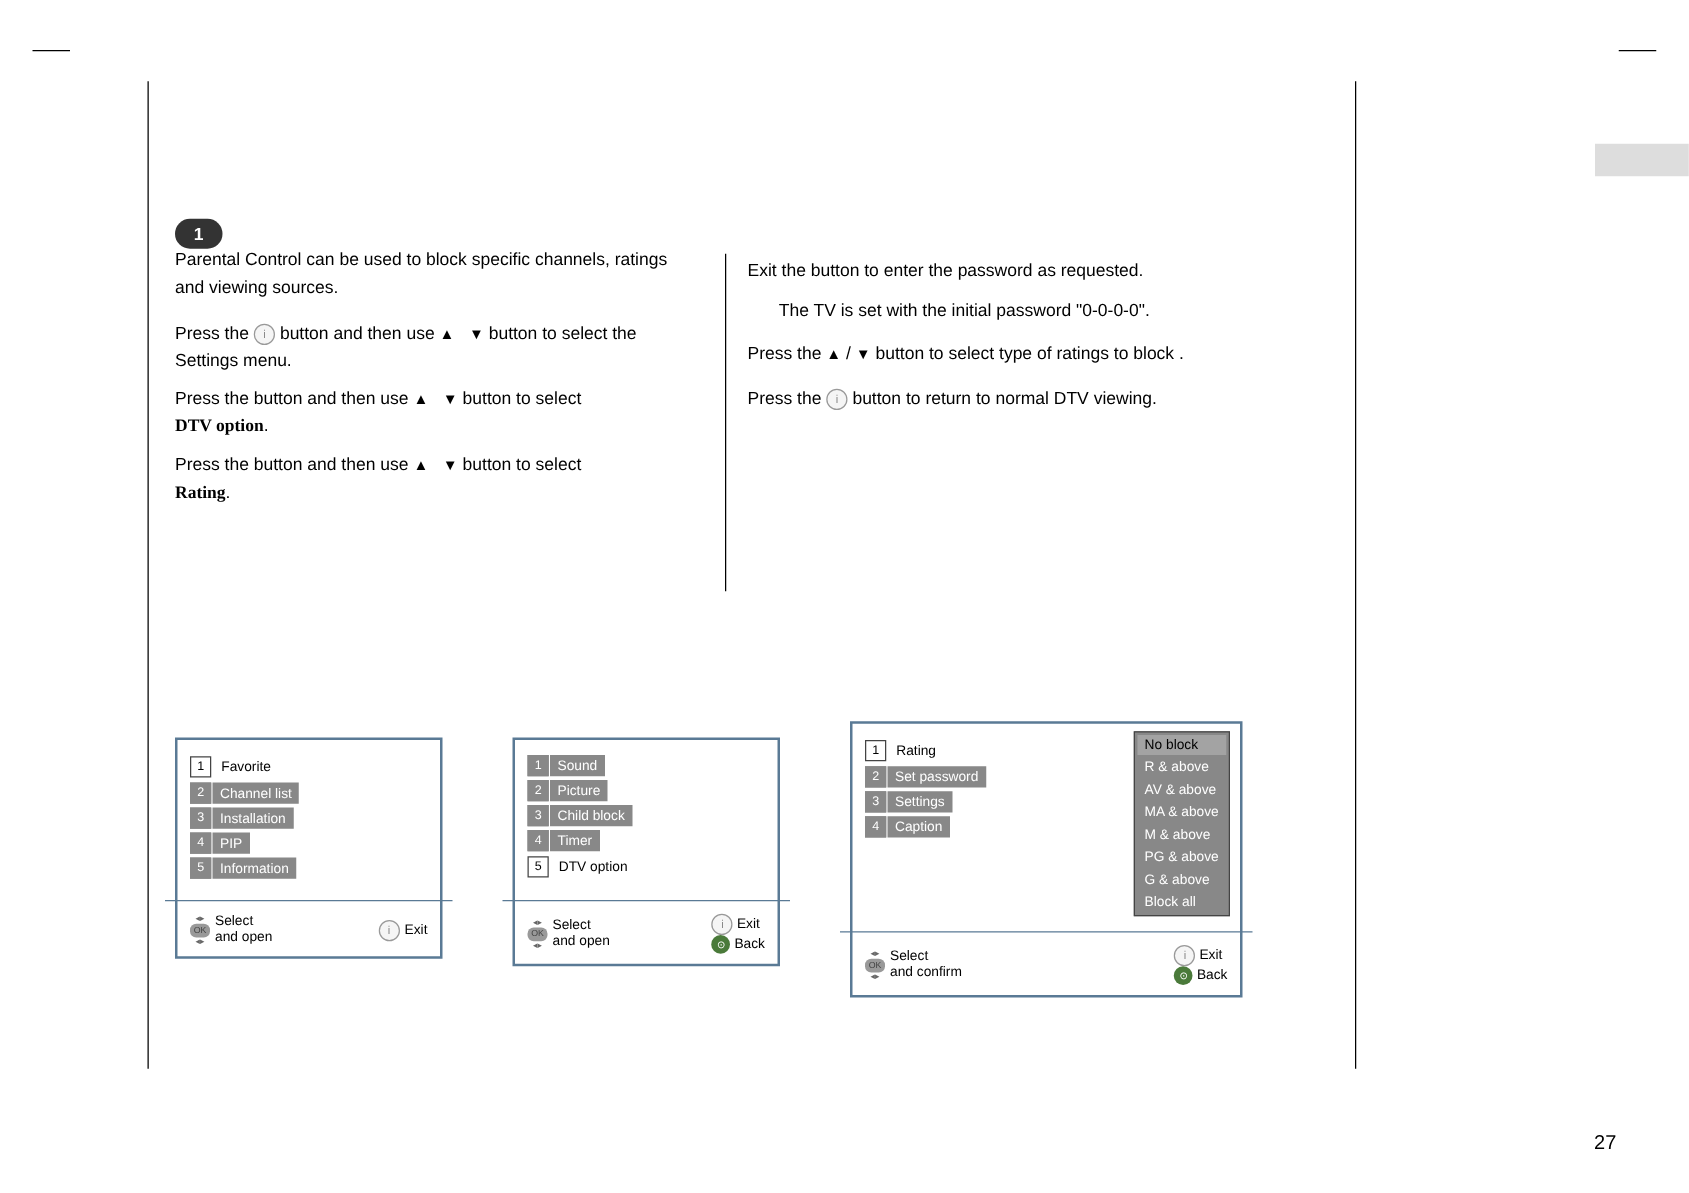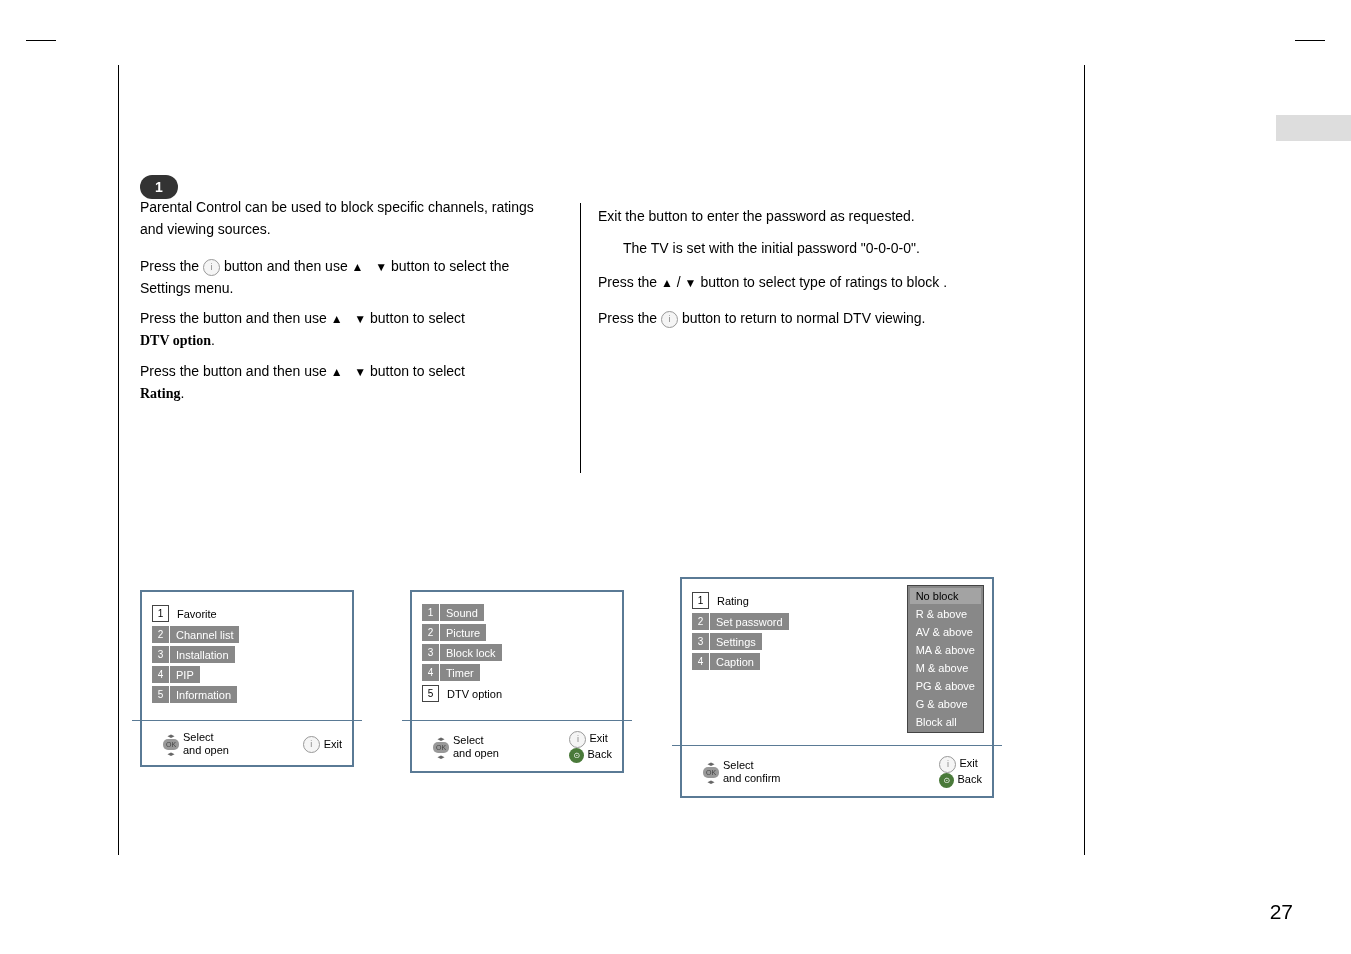--- a/index.html
+++ b/index.html
@@ -157,38 +157,37 @@
     }
     .menu-label.gray { background: #888; color: #fff; }
     .menu-label.sel { background: #fff; color: #000; border: 1px solid transparent; }
     .menu-hr { border: 0; border-top: 1px solid #5a7a95; margin: 6px -10px; }
     .menu-footer {
       display: flex;
       align-items: center;
       padding: 4px 10px 8px 10px;
       font-size: 11px;
       gap: 4px;
-      margin-left: 11px;
     }
     .menu-footer-col { display: flex; flex-direction: column; line-height: 1.2; }
 
     .rating-table {
       position: absolute;
       border: 1px solid #444;
       background: #888;
       color: #fff;
       font-size: 11px;
     }
     .rating-table td { padding: 2px 6px; }
 
     .page-num {
       position: absolute;
       right: 58px;
       bottom: 30px;
-      font-size: 21px;
+      font-size: 16px;
       margin-left: 46px;
     }
     .bold { font-weight: bold; font-family: Georgia, serif; }
   </style>
 </head>
 <body>
 
 <div class="corner-tl"></div>
 <div class="corner-tr"></div>
 <div class="gray-tab"></div>
@@ -285,21 +284,21 @@
     <div class="menu-row">
         <div class="menu-num gray">1</div>
         <div class="menu-label gray">Sound</div>
       </div>
     <div class="menu-row">
         <div class="menu-num gray">2</div>
         <div class="menu-label gray">Picture</div>
       </div>
     <div class="menu-row">
         <div class="menu-num gray">3</div>
-        <div class="menu-label gray">Block lock</div>
+        <div class="menu-label gray">Child block</div>
       </div>
     <div class="menu-row">
         <div class="menu-num gray">4</div>
         <div class="menu-label gray">Timer</div>
       </div>
     <div class="menu-row">
         <div class="menu-num sel">5</div>
         <div class="menu-label sel">DTV option</div>
       </div>
   </div>

